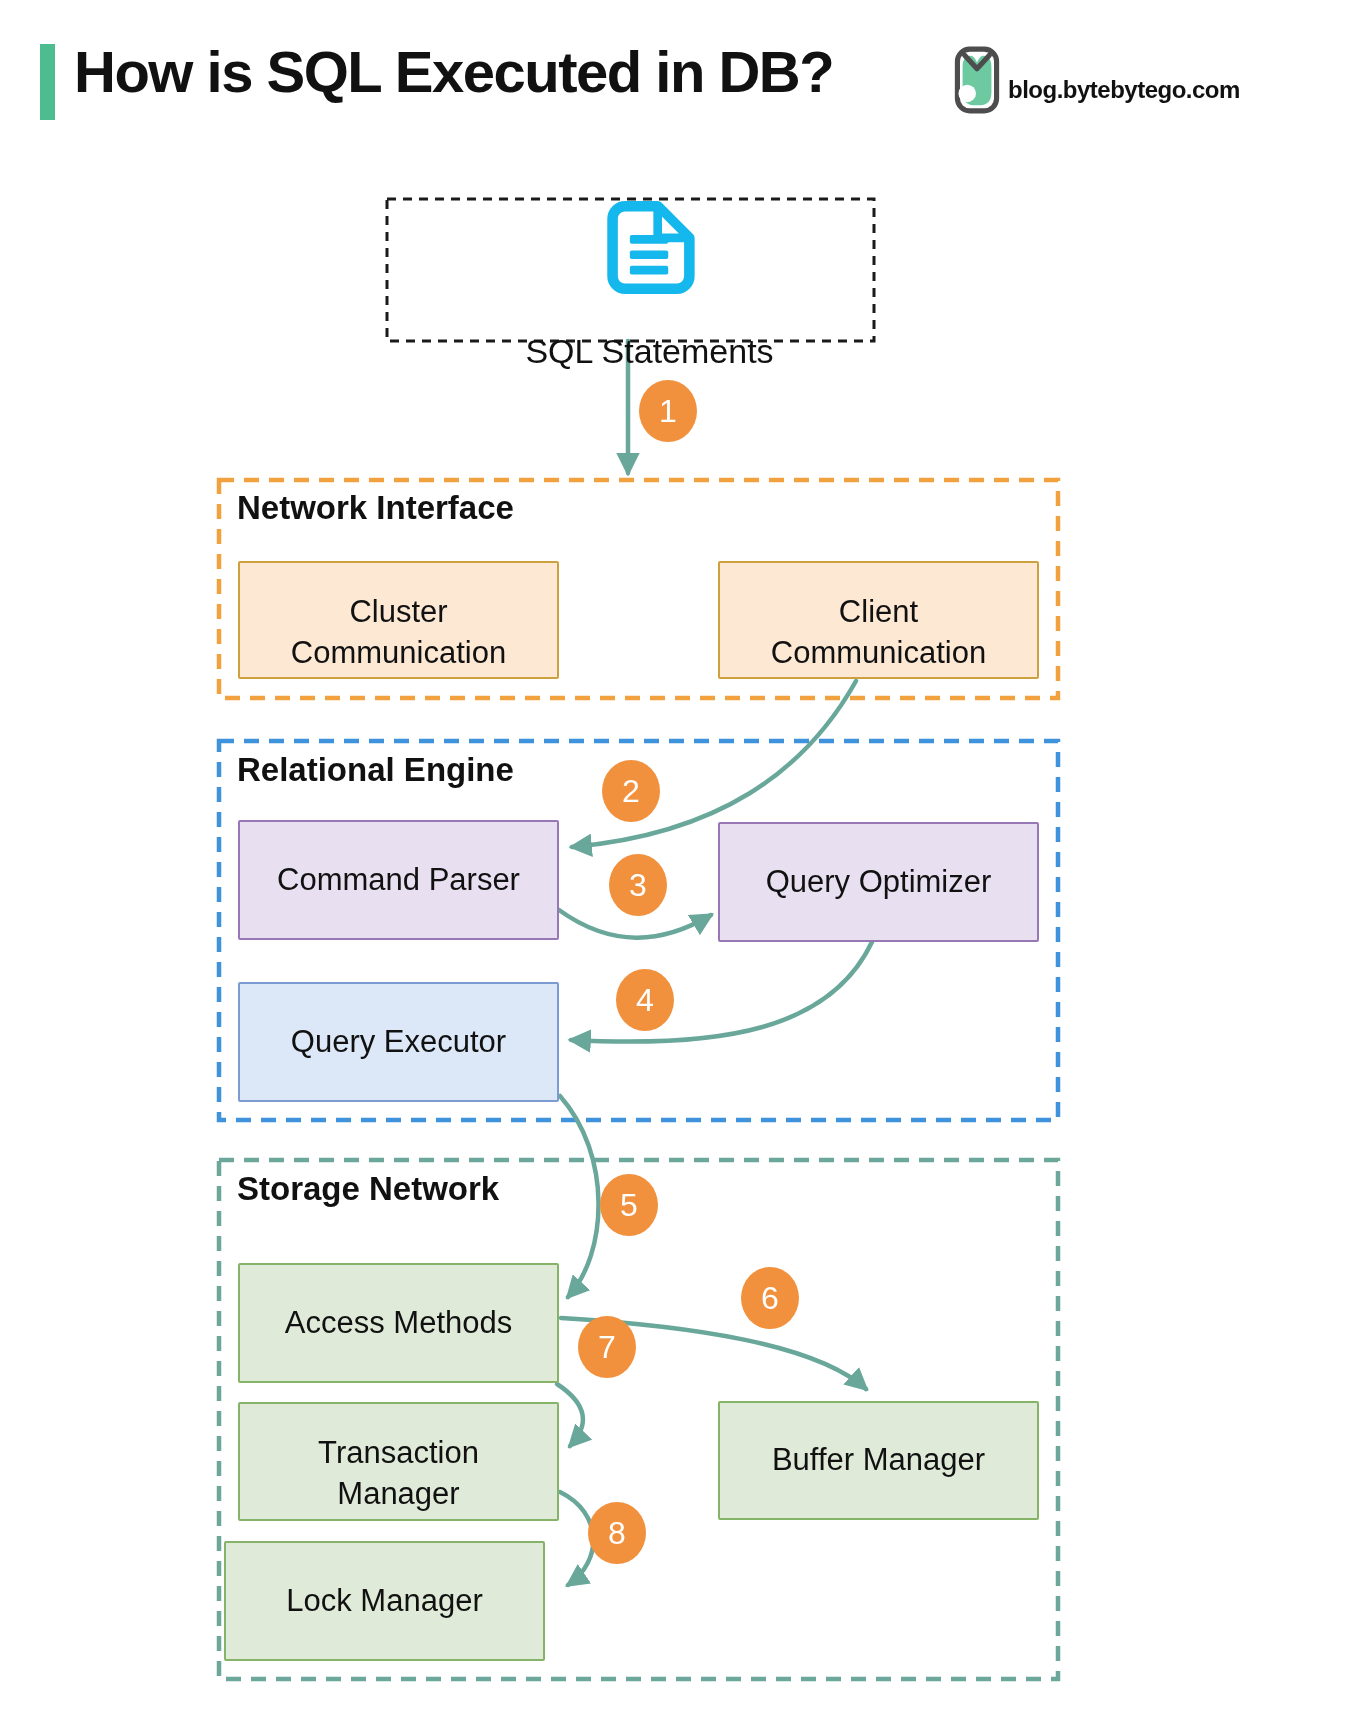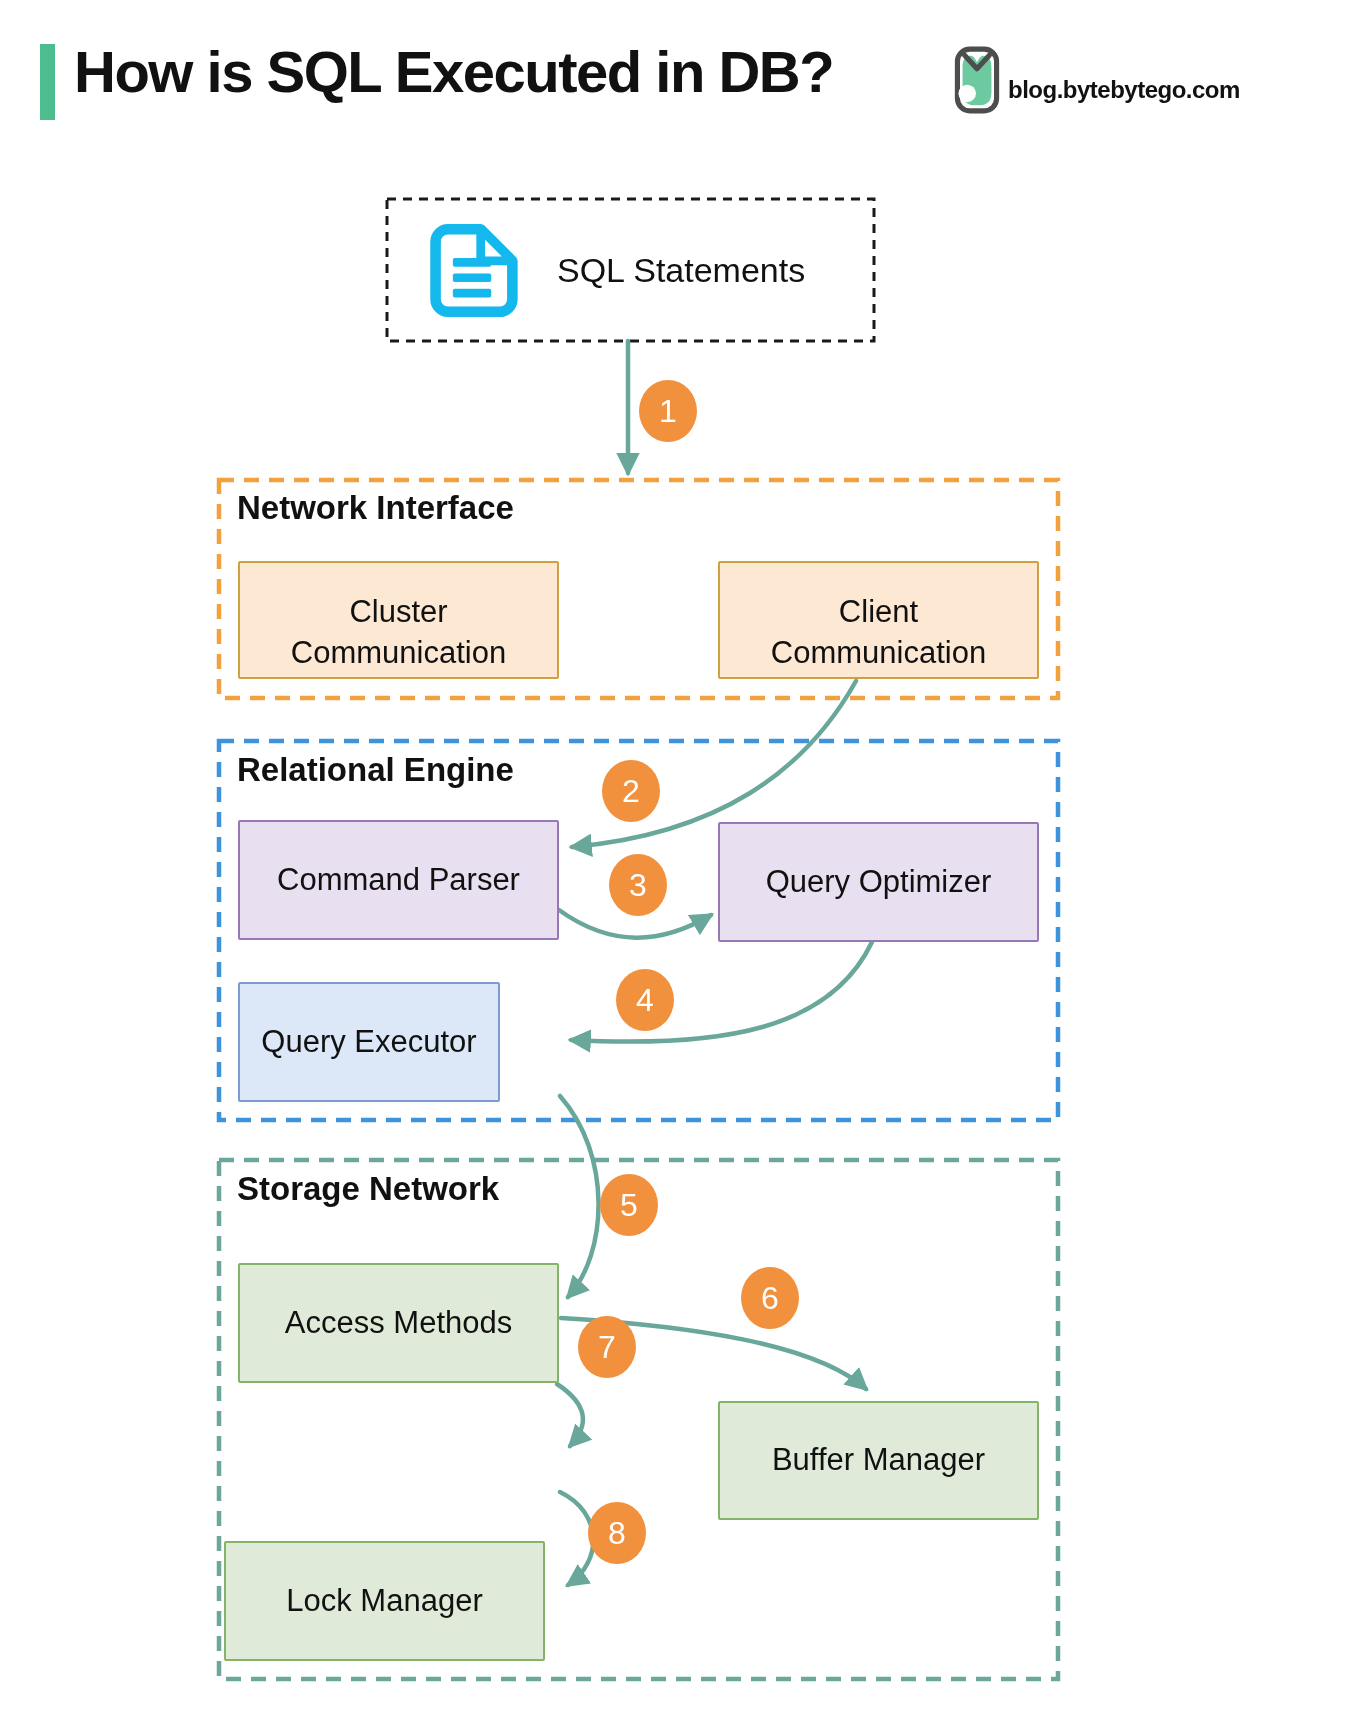--- a/index.html
+++ b/index.html
@@ -9,41 +9,41 @@
   }
   
   .accent-bar{position:absolute;left:40px;top:44px;width:15px;height:76px;background:#4DBD90;}
   .title{position:absolute;left:74px;top:38px;font-size:58px;font-weight:700;letter-spacing:-1.5px;white-space:nowrap;}
   .logo{position:absolute;left:953px;top:46px;width:48px;height:68px;}
   .brand{position:absolute;left:1008px;top:76px;font-size:24px;font-weight:700;letter-spacing:-0.5px;white-space:nowrap;}
   
   #overlay{position:absolute;left:0;top:0;pointer-events:none;}
   
   .sqlbox{position:absolute;left:387px;top:199px;width:487px;height:142px;
-    display:flex;align-items:center;padding-left:38px;box-sizing:border-box;gap:36px;}
+    display:flex;align-items:center;padding-left:38px;box-sizing:border-box;gap:36px;flex-direction:column;}
   .sqlbox .doc{width:96px;height:97px;flex:0 0 auto;}
   .sqlbox .sql-label{font-size:34px;}
   
   .sec-label{position:absolute;font-size:33px;font-weight:700;white-space:nowrap;}
   .lbl-network{left:237px;top:489px;}
   .lbl-relational{left:237px;top:751px;}
   .lbl-storage{left:237px;top:1170px;}
   
   .nbox{position:absolute;display:flex;align-items:center;justify-content:center;
     box-sizing:border-box;font-size:31px;text-align:center;line-height:1.32;border-radius:2px;}
   .nbox .wrap{display:inline-block;max-width:240px;margin-top:25px;}
   .box-peach{background:#FCE8D3;border:2.5px solid #CDA13F;}
   .box-purple{background:#E8DFF0;border:2.5px solid #9878B4;}
   .box-blue{background:#DCE8F8;border:2.5px solid #7C9BD0;}
   .box-green{background:#DFEBD8;border:2.5px solid #85B368;}
   .pos-cluster{left:238px;top:561px;width:321px;height:118px;}
   .pos-client{left:718px;top:561px;width:321px;height:118px;}
   .pos-parser{left:238px;top:820px;width:321px;height:120px;}
   .pos-optimizer{left:718px;top:822px;width:321px;height:120px;}
-  .pos-executor{left:238px;top:982px;width:262px;height:120px;}
+  .pos-executor{left:238px;top:982px;width:321px;height:120px;}
   .pos-access{left:238px;top:1263px;width:321px;height:120px;}
   .pos-transaction{left:238px;top:1402px;width:321px;height:119px;}
   .pos-lock{left:224px;top:1541px;width:321px;height:120px;}
   .pos-buffer{left:718px;top:1401px;width:321px;height:119px;}
   
   .badge{position:absolute;width:58px;height:62px;border-radius:50%;background:#F2913D;
     color:#fff;font-size:32px;display:flex;align-items:center;justify-content:center;}
   .b1{left:639px;top:380px}.b2{left:602px;top:760px}.b3{left:609px;top:854px}
   .b4{left:616px;top:969px}.b5{left:600px;top:1174px}.b6{left:741px;top:1267px}
   .b7{left:578px;top:1316px}.b8{left:588px;top:1502px}
@@ -115,20 +115,23 @@
   <div class="nbox box-purple pos-optimizer">
     <span>Query Optimizer</span>
   </div>
   <div class="nbox box-blue pos-executor">
     <span>Query Executor</span>
   </div>
 
   <div class="nbox box-green pos-access">
     <span>Access Methods</span>
   </div>
+  <div class="nbox box-green pos-transaction">
+    <span class="wrap">Transaction Manager</span>
+  </div>
   <div class="nbox box-green pos-lock">
     <span>Lock Manager</span>
   </div>
   <div class="nbox box-green pos-buffer">
     <span>Buffer Manager</span>
   </div>
 
   <div class="badge b1">1</div>
   <div class="badge b2">2</div>
   <div class="badge b3">3</div>

